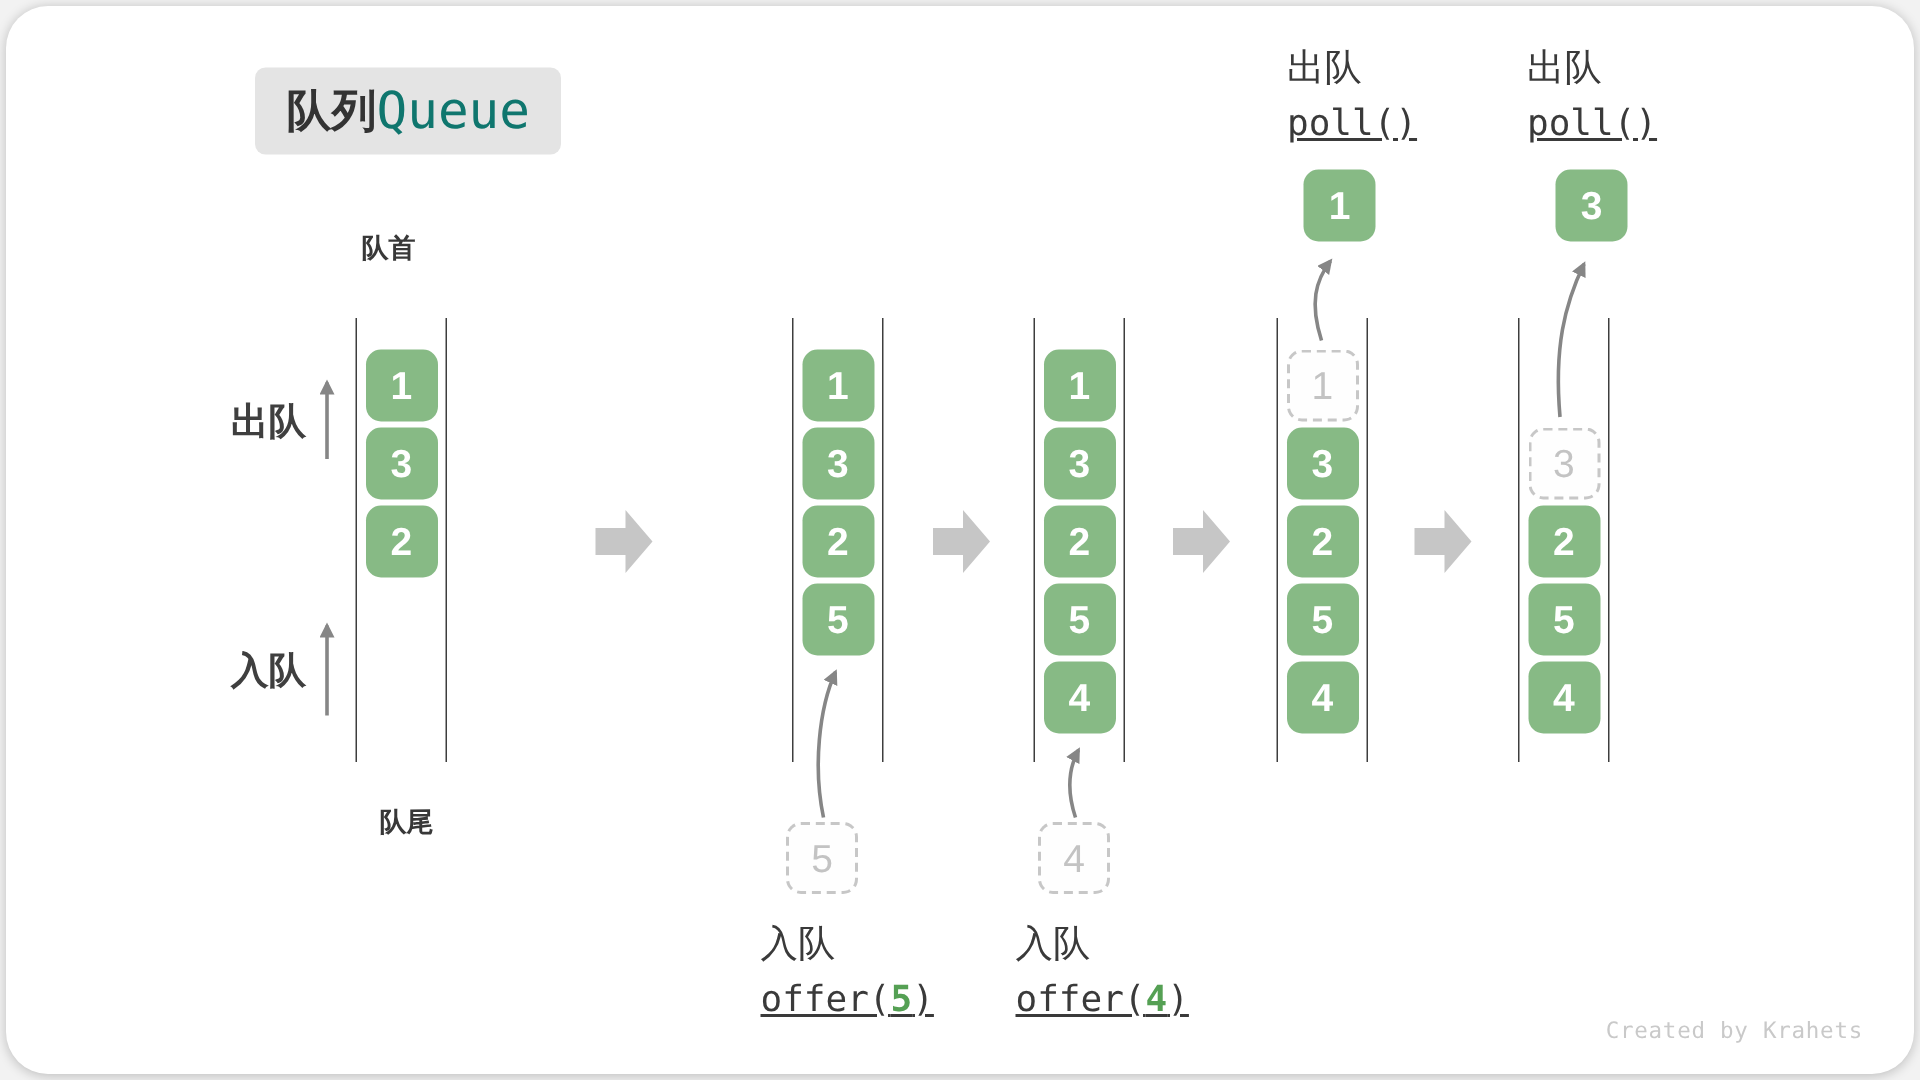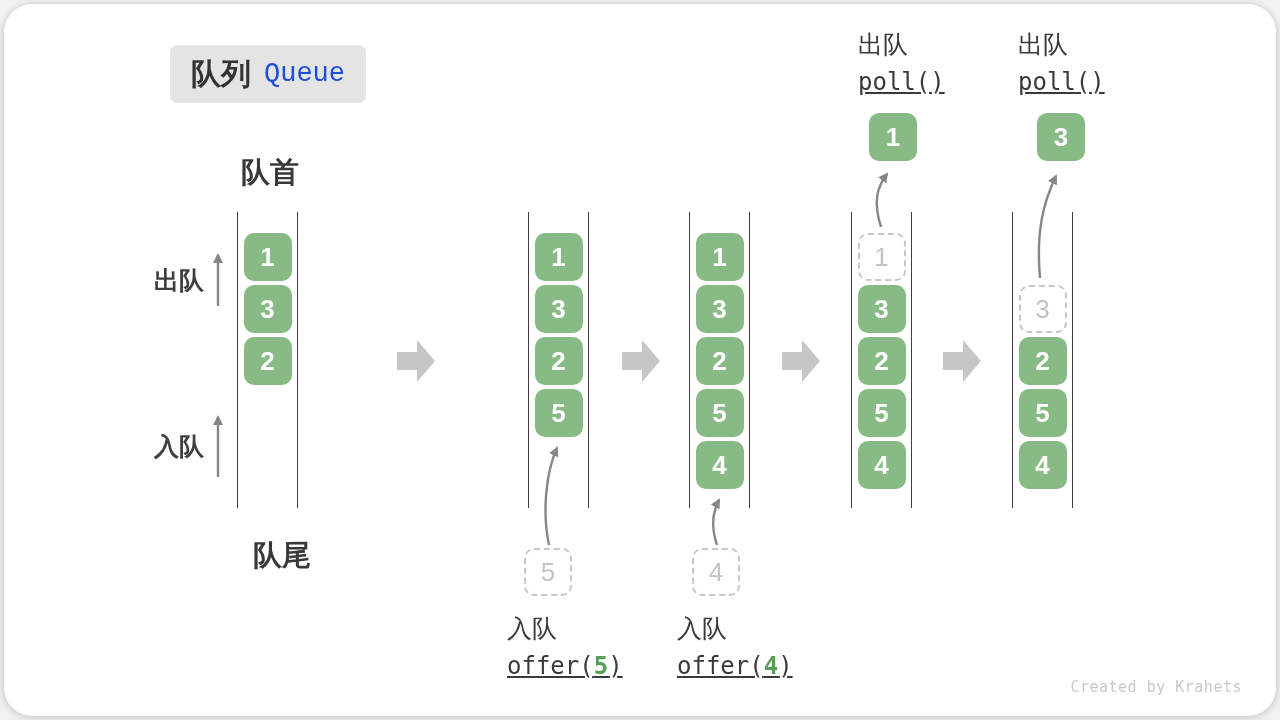--- a/index.html
+++ b/index.html
@@ -16,27 +16,27 @@
     background:#ffffff;border-radius:28px;
     box-shadow:0 1px 8px rgba(0,0,0,0.22);
   }
 
   .abs{position:absolute;}
 
   
   .title-badge{
     position:absolute;left:170px;top:45px;height:58px;
     background:#e4e4e4;border-radius:7px;
-    display:flex;align-items:center;gap:13px;padding:0 21px;
+    display:flex;align-items:center;padding:0 21px;
   }
   .title-zh{font-size:30px;font-weight:bold;color:#333333;}
-  .title-en{font-size:27px;color:#1d4ed8;font-family:Liberation Mono, monospace;}
+  .title-en{font-size:34px;color:#0f766e;}
 
   
-  .side-label{font-size:29px;font-weight:bold;color:#383838;white-space:nowrap;}
+  .side-label{font-size:18px;font-weight:bold;color:#383838;white-space:nowrap;}
   .op-side-label{font-size:25px;font-weight:bold;color:#3f3f3f;white-space:nowrap;}
 
   
   .queue-col{
     position:absolute;top:212px;height:296px;width:61px;
     border-left:1.6px solid #3e3e3e;border-right:1.6px solid #3e3e3e;
     box-sizing:border-box;
     display:flex;flex-direction:column;align-items:center;
     padding-top:21px;gap:4px;
   }

